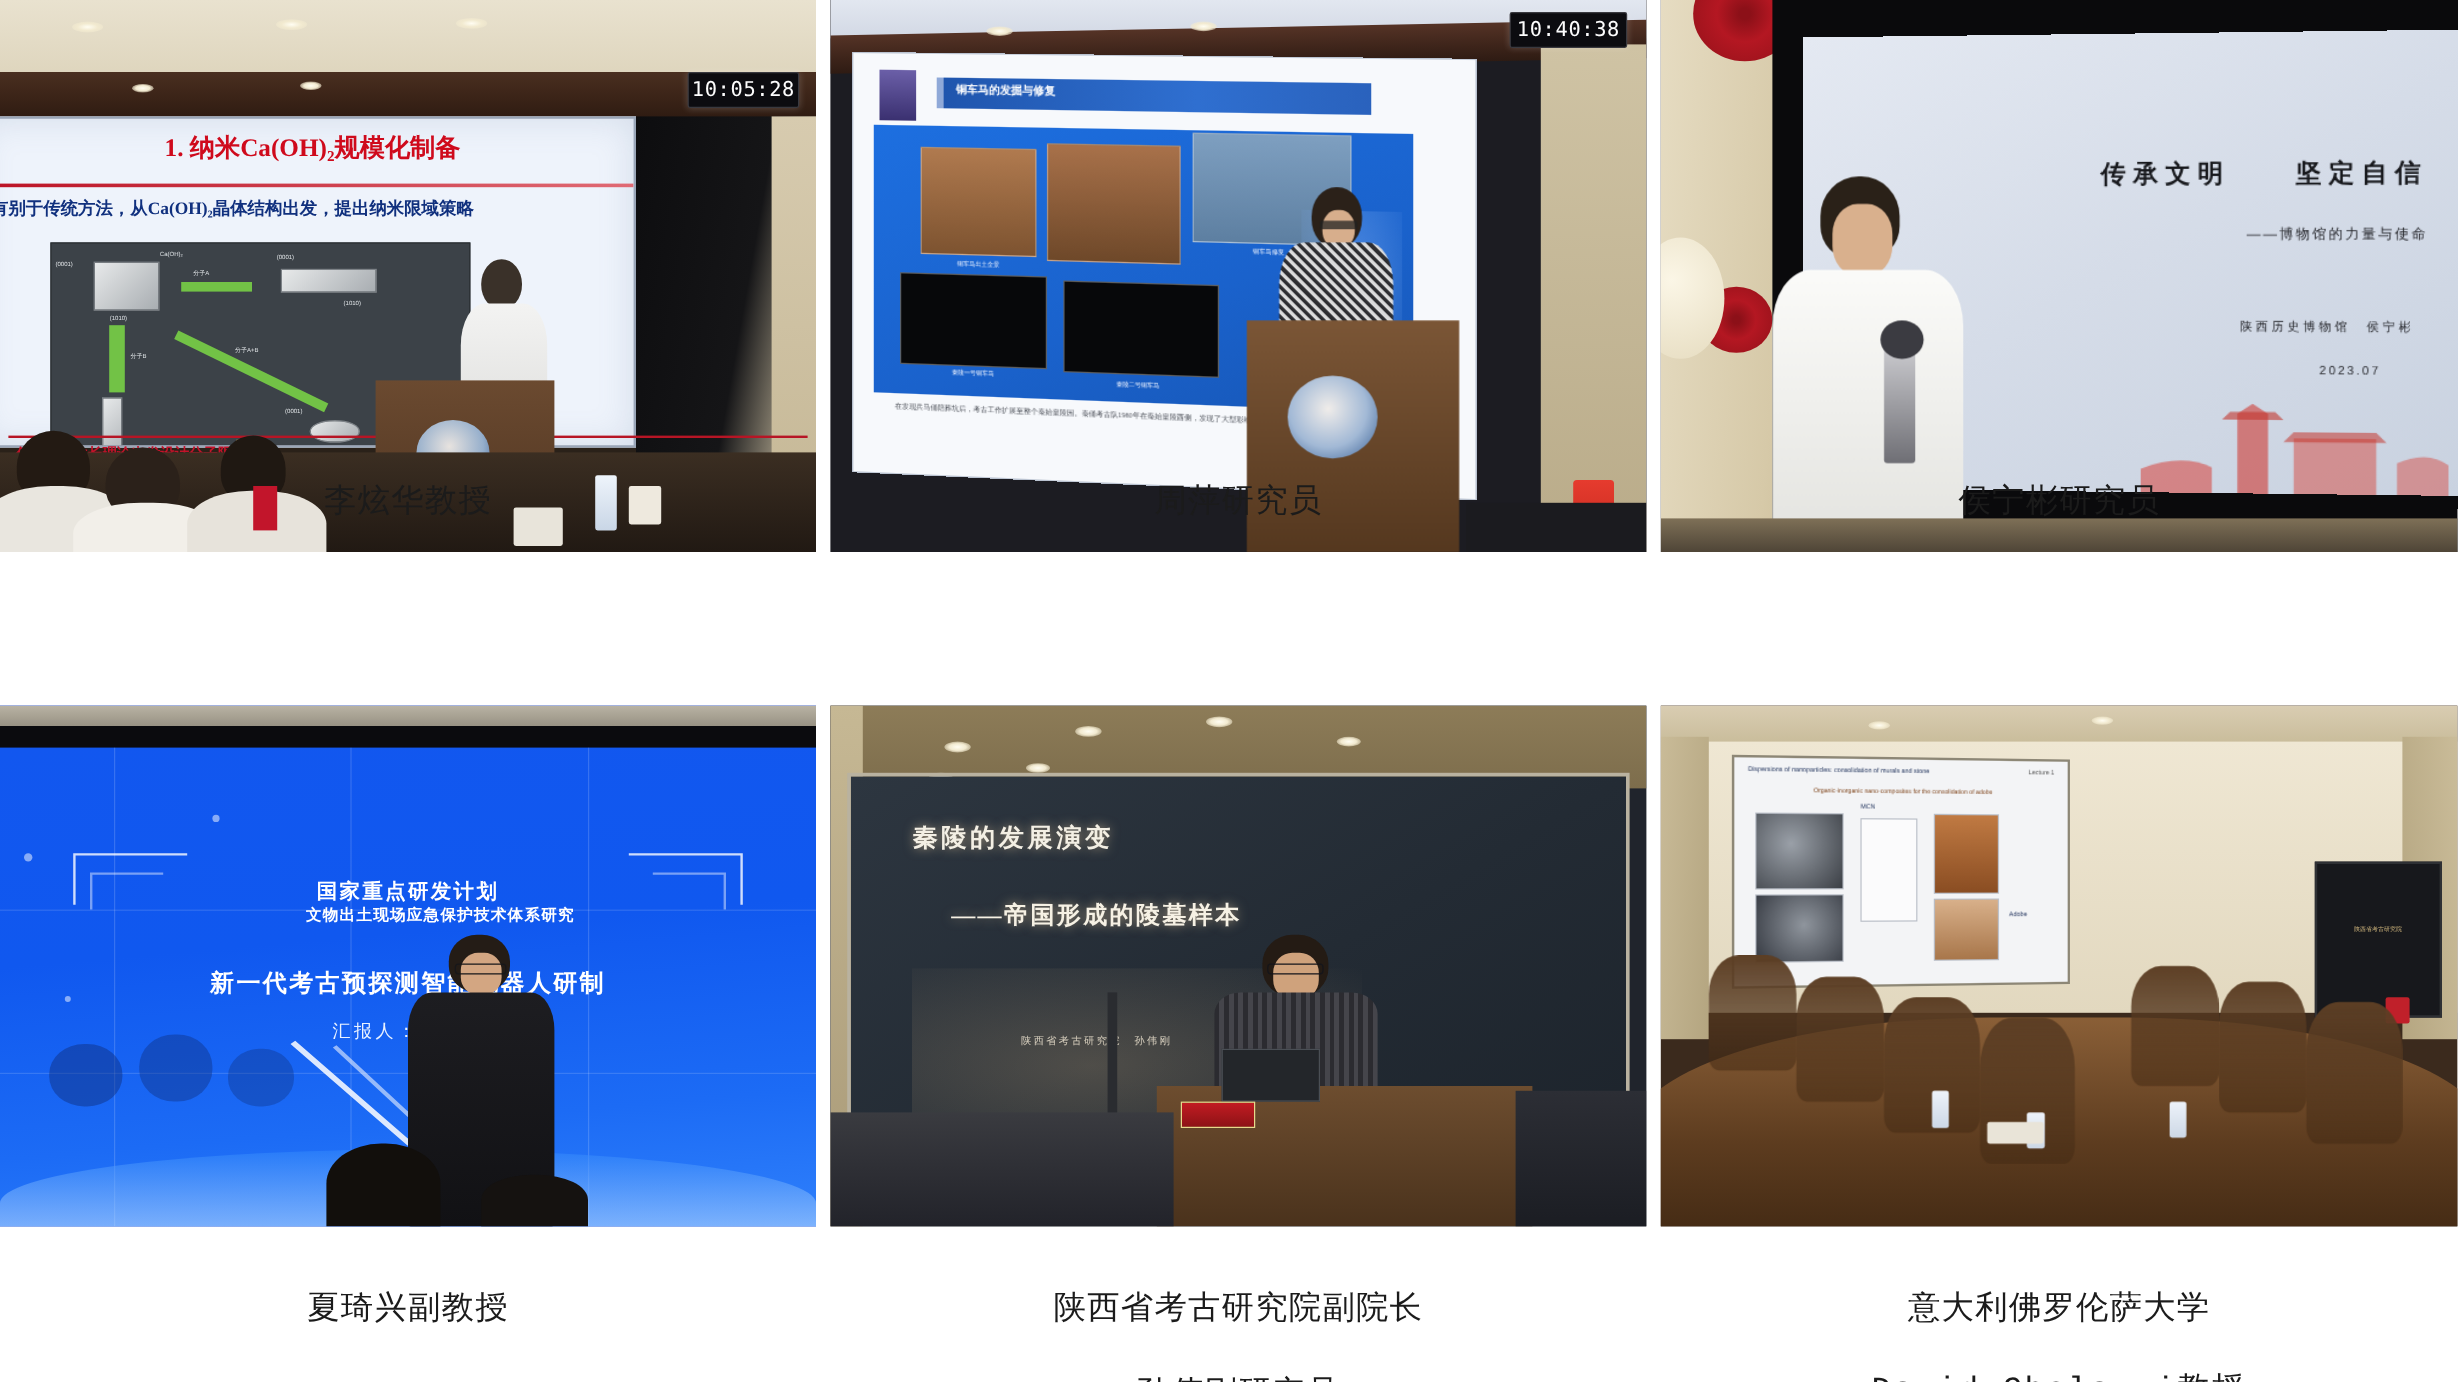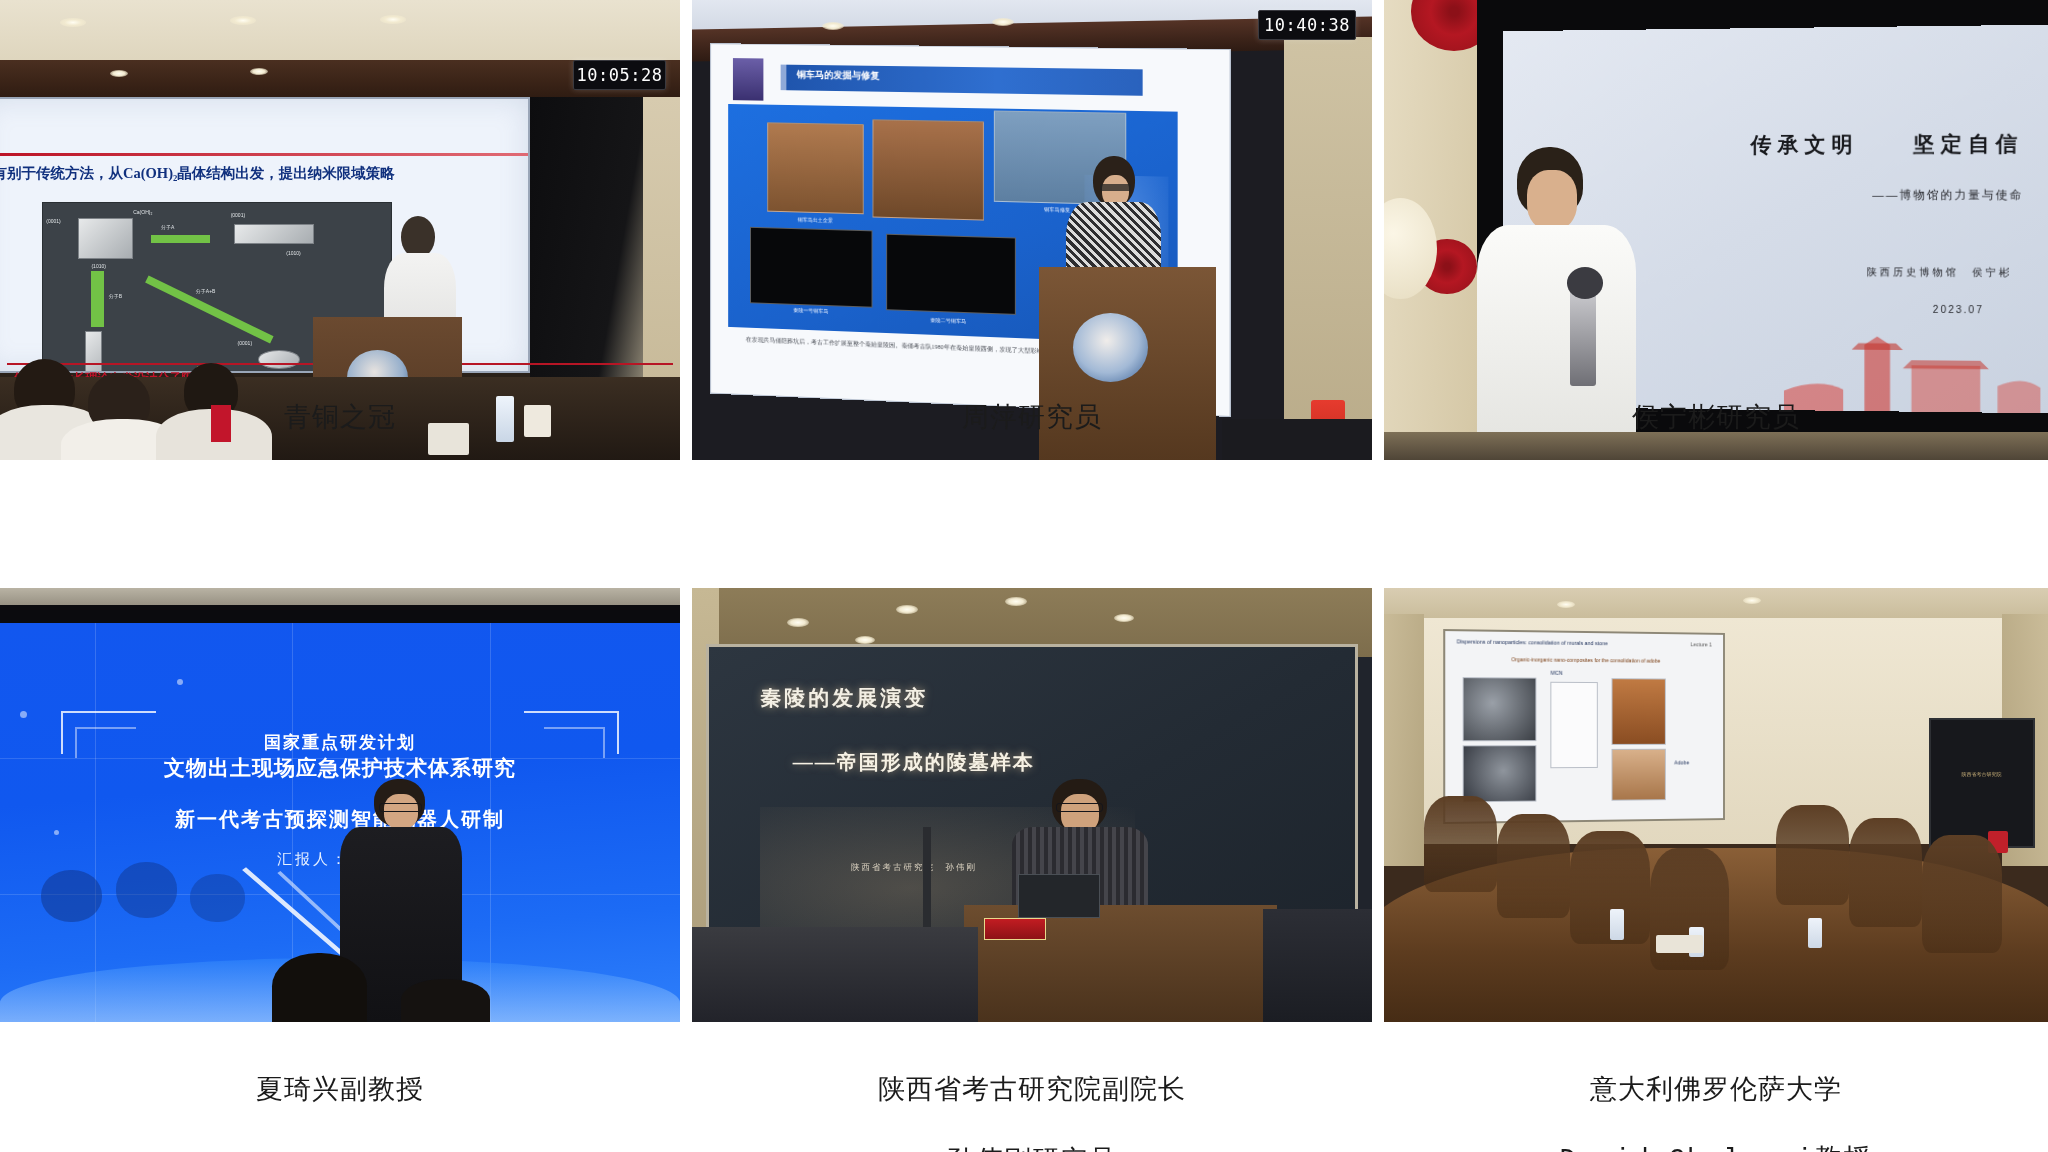--- a/index.html
+++ b/index.html
@@ -139,22 +139,22 @@
               background:linear-gradient(175deg,#1257ef 0%,#1058ef 40%,#1c6bf5 75%,#2f80fb 100%); }
   #p4 .seam-v { position:absolute; top:0; width:1px; height:100%;
               background:rgba(255,255,255,.16); }
   #p4 .seam-h { position:absolute; left:0; width:100%; height:1px;
               background:rgba(255,255,255,.14); }
   #p4 .bracket { position:absolute; border:2px solid rgba(255,255,255,.8); }
   #p4 .t1 { position:absolute; width:100%; text-align:center; color:#fff;
               font-weight:bold; font-size:17px; letter-spacing:2px;
               font-family:"Liberation Sans",sans-serif; }
   #p4 .t2 { position:absolute; width:100%; text-align:center; color:#fff;
-              font-weight:bold; font-size:21px; letter-spacing:1px;
-              font-family:"Liberation Sans",sans-serif; }
+              font-weight:bold; font-size:13px; letter-spacing:1px;
+              font-family:"Liberation Sans",sans-serif;margin-left:27px; }
   #p4 .t3 { position:absolute; width:100%; text-align:center; color:#fff;
               font-weight:bold; font-size:20px; letter-spacing:2px;
               font-family:"Liberation Sans",sans-serif; }
   #p4 .t4 { position:absolute; width:100%; text-align:center; color:#eaf2ff;
               font-size:15px; letter-spacing:3px;
               font-family:"Liberation Sans",sans-serif; }
   #p4 .t5 { position:absolute; width:100%; text-align:center; color:#fff;
               font-weight:bold; font-size:11px; letter-spacing:1px;
               font-family:"Liberation Sans",sans-serif; }
   #p4 .wave { position:absolute; left:0; bottom:0; width:100%; height:16%;
@@ -232,20 +232,21 @@
       <div class="downlight" style="left:110px;top:70px;width:18px;height:7px;"></div>
       <div class="downlight" style="left:250px;top:68px;width:18px;height:7px;"></div>
       <div class="wallR"></div>
       <div class="wallR2"></div>
 
       <div class="clock" style="right:14px;top:60px;width:93px;height:30px;font-size:17px;">
         <span>10:05:28</span>
       </div>
 
       <div class="screen slide">
+        <div class="slide-title">1. 纳米Ca(OH)₂规模化制备</div>
         <div class="rule"></div>
         <div class="slide-sub">有别于传统方法，从Ca(OH)₂晶体结构出发，提出纳米限域策略</div>
 
         <div class="diagram">
           <div class="cube" style="left:10%;top:8%;width:16%;height:22%;"></div>
           <div class="arrow-g" style="left:31%;top:17%;width:17%;height:4%;"></div>
           <div class="cube" style="left:55%;top:11%;width:23%;height:11%;"></div>
           <div class="arrow-g" style="left:14%;top:36%;width:3.5%;height:30%;"></div>
           <div class="arrow-g" style="left:30%;top:38%;width:40%;height:4%;transform:rotate(26deg);transform-origin:left center;"></div>
           <div class="cube" style="left:12%;top:68%;width:5%;height:30%;"></div>
@@ -278,21 +279,21 @@
       <div class="head" style="left:13%;top:81%;width:9%;height:13%;background:#2b211a;"></div>
       <div class="shoulders" style="left:9%;top:91%;width:18%;height:12%;background:#f2efe9;"></div>
       <div class="head" style="left:27%;top:79%;width:8%;height:12%;background:#1f1812;"></div>
       <div class="shoulders" style="left:23%;top:89%;width:17%;height:13%;background:#e7e3db;"></div>
       <div style="position:absolute;left:31%;top:88%;width:3%;height:8%;background:#c2152b;"></div>
       <div style="position:absolute;left:63%;top:92%;width:6%;height:7%;background:#e8e4da;border-radius:2px;"></div>
       <div class="bottle" style="position:absolute;left:73%;top:86%;width:2.6%;height:10%;background:linear-gradient(#eef4fb,#c9d6e6);border-radius:2px;"></div>
       <div style="position:absolute;left:77%;top:88%;width:4%;height:7%;background:#eee9de;border-radius:2px;"></div>
     </div>
     <div class="caption" style="top:364px;font-size:27px;">
-      <div>青铜之冠</div>
+      <div>李炫华教授</div>
     </div>
   </div>
 
   <div class="cell" style="left:692px;top:0px;width:680px;height:460px;">
     <div class="photo" id="p2">
       <div class="ceil"></div>
       <div class="beam"></div>
       <div class="downlight" style="left:130px;top:22px;width:22px;height:8px;"></div>
       <div class="downlight" style="left:300px;top:18px;width:22px;height:8px;"></div>
       <div class="wallR"></div>

